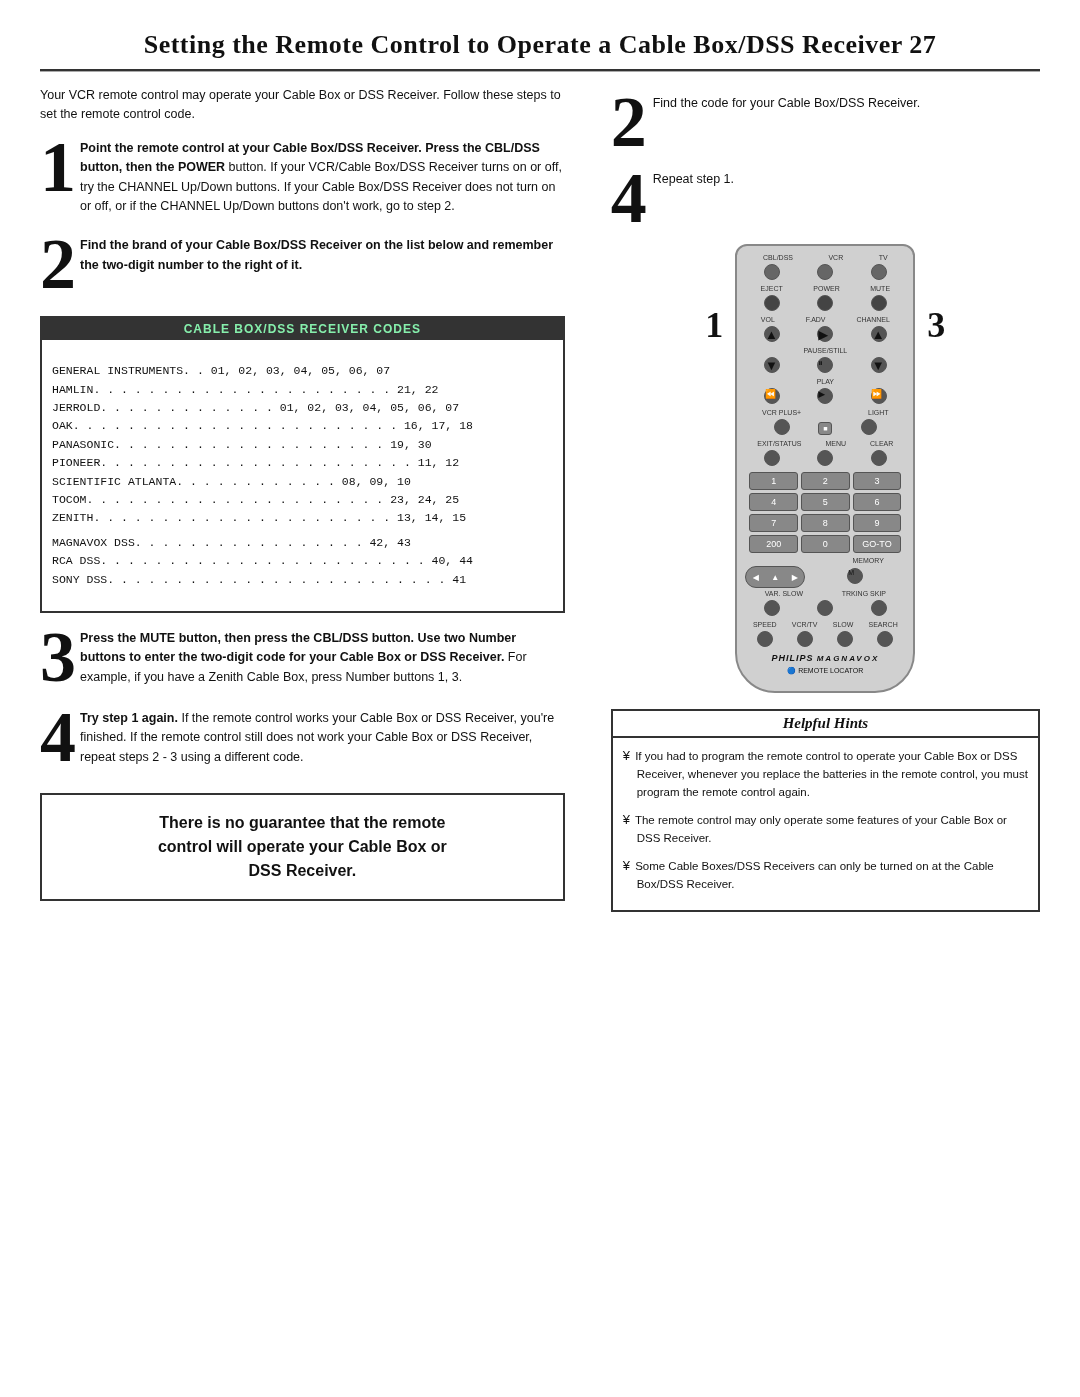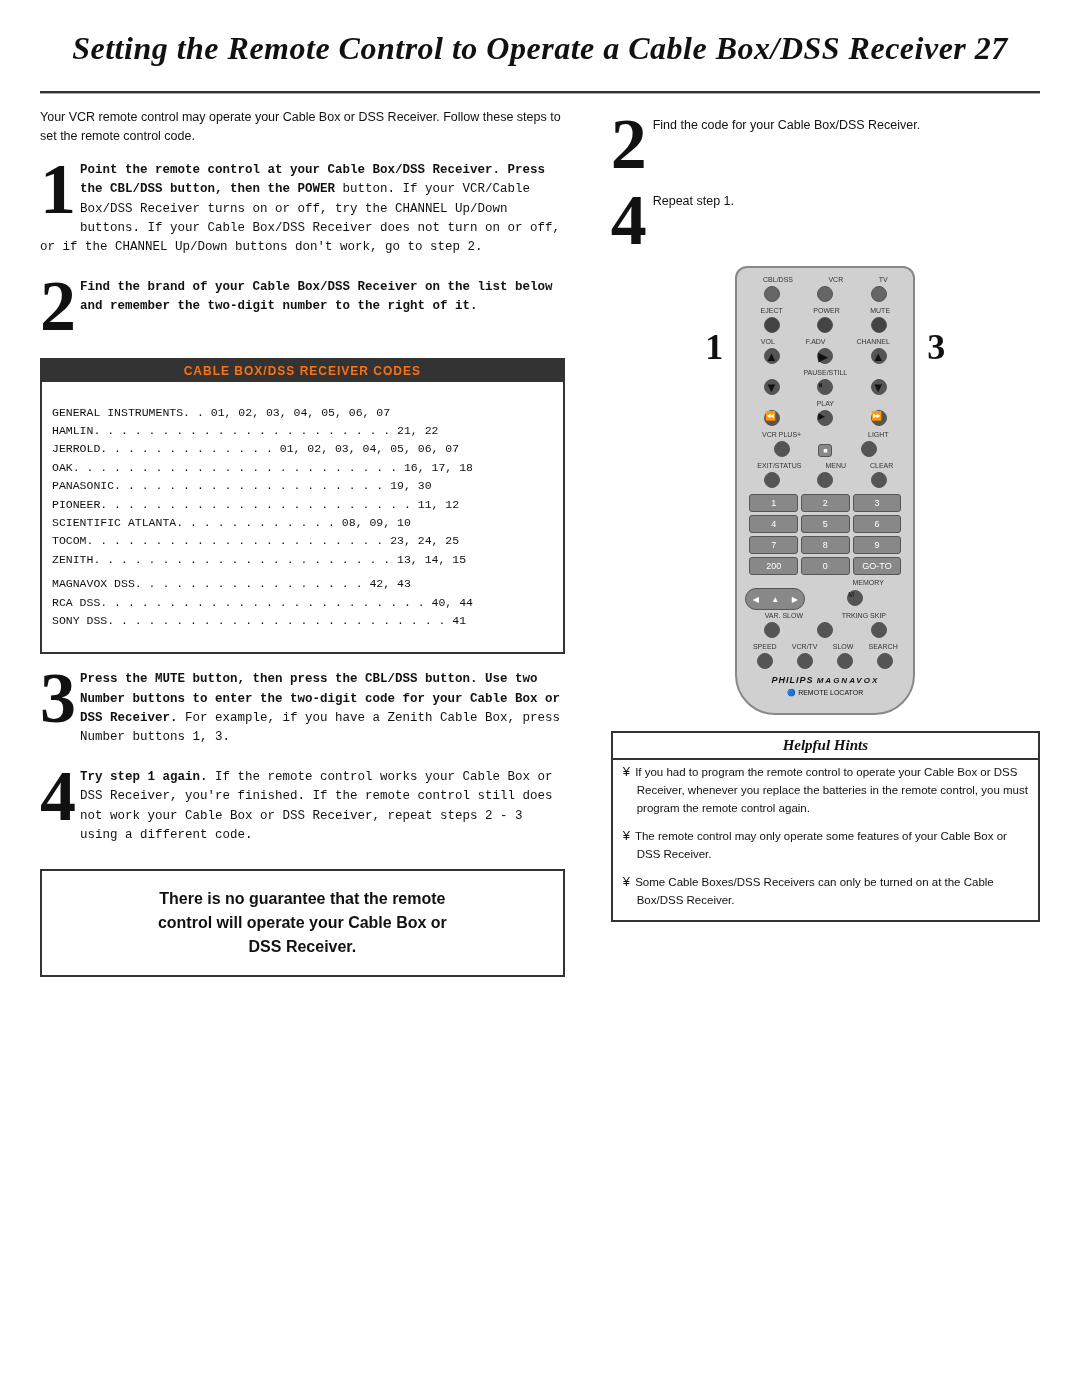--- a/index.html
+++ b/index.html
@@ -9,25 +9,24 @@
       background: #ffffff;
       font-family: Arial, Helvetica, sans-serif;
       font-size: 13px;
       color: #111;
       padding: 30px 40px;
     }
 
     
     .page-title {
       font-family: 'Times New Roman', Times, serif;
-      font-size: 32px;
-      font-style: italic;
-      font-weight: bold;
-      text-align: center;
-      margin-bottom: 24px;
+      font-size: 26px;
+      font-weight: bold;
+      text-align: center;
+      margin-bottom: 9px;
       letter-spacing: 0.5px;
     }
     .title-rule {
       border: none;
       border-top: 2px solid #333;
       margin-bottom: 14px;
       border-bottom: 1px solid #aaa;
     }
 
     
@@ -53,35 +52,34 @@
       margin-top: -8px;
     }
     .step-block {
       margin-bottom: 16px;
       overflow: hidden;
     }
     .step-block p {
       font-size: 12.5px;
       line-height: 1.55;
       margin-bottom: 4px;
-      font-family: Liberation Mono, monospace;
     }
     .step-block b {
       font-weight: bold;
     }
 
     
     .codes-box {
       border: 2px solid #333;
       margin: 10px 0 16px 0;
       padding: 0;
     }
     .codes-header {
       background: #333;
-      color: #f97316;
+      color: #86efac;
       text-align: center;
       font-weight: bold;
       font-size: 12px;
       padding: 4px 0;
       letter-spacing: 1px;
     }
     .codes-body {
       padding: 22px 10px;
     }
     .codes-body .code-row {
@@ -229,21 +227,21 @@
       background: #fff;
       font-family: 'Times New Roman', Times, serif;
       font-style: italic;
       font-weight: bold;
       font-size: 15px;
       text-align: center;
       border-bottom: 2px solid #333;
       padding: 4px;
     }
     .hints-body {
-      padding: 2px 10px;
+      padding: 8px 10px;
       font-size: 11.5px;
       line-height: 1.55;
     }
     .hint-item {
       margin-bottom: 8px;
       padding-left: 14px;
       text-indent: -14px;
     }
     .hint-bullet {
       font-size: 13px;

